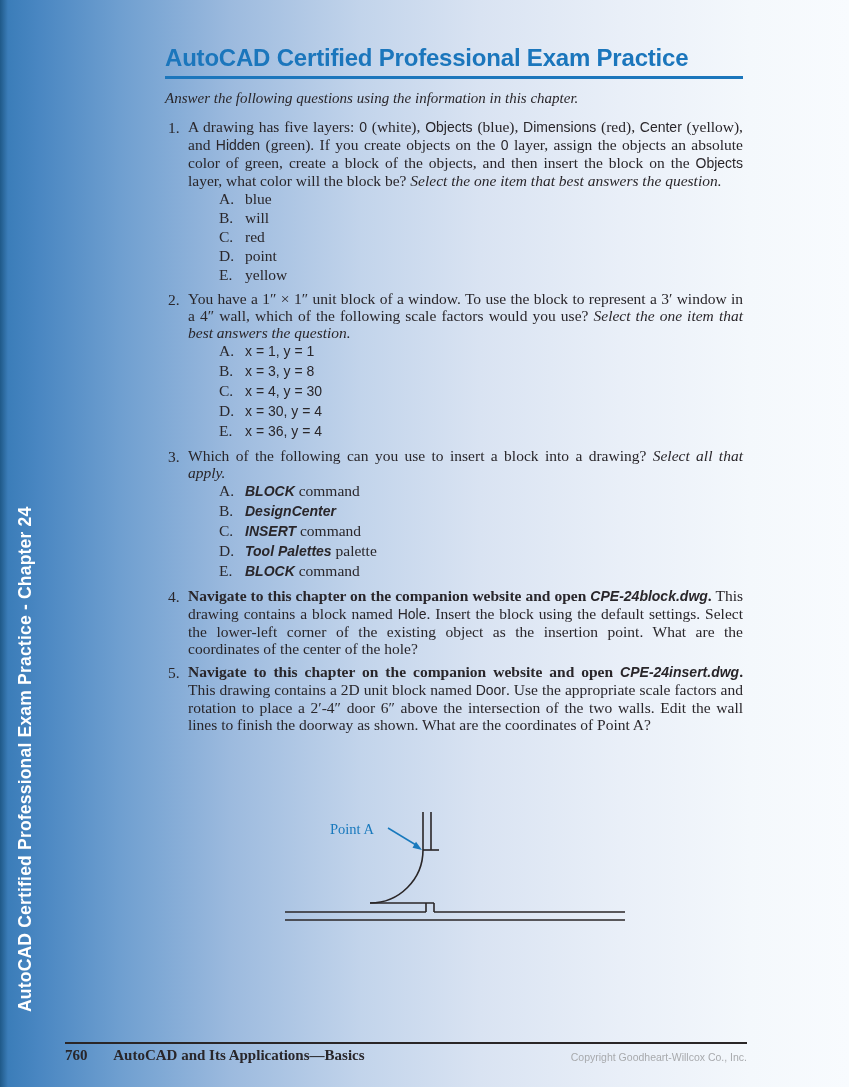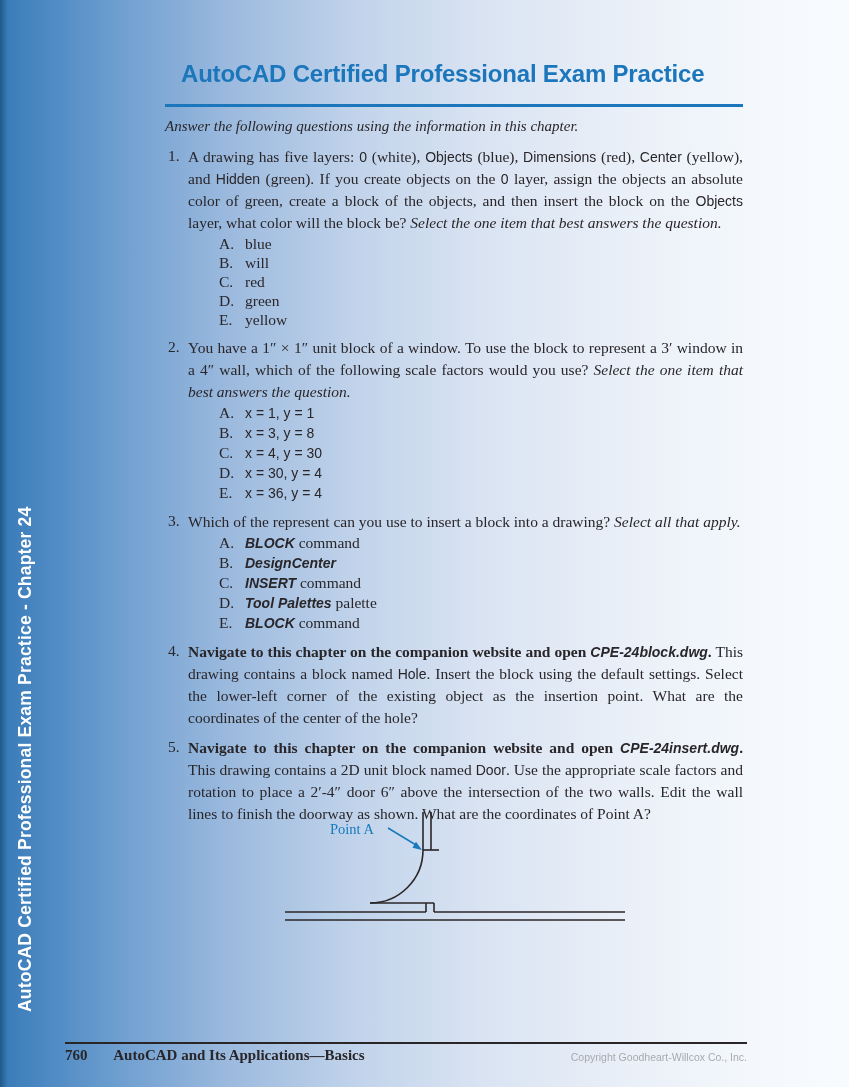--- a/index.html
+++ b/index.html
@@ -3,28 +3,28 @@
 <meta charset="utf-8">
 <style>
   html,body{margin:0;padding:0;background:#ffffff;}
   .page{
     position:relative;width:849px;height:1087px;overflow:hidden;
     background:linear-gradient(90deg,#1f5988 0px,#3b7db9 8px,#4a87c2 40px,#6f9fd0 120px,
       #9cbade 230px,#c2d4eb 360px,#d9e3f2 480px,#e9eff8 620px,#f4f8fc 750px,#f8fbfe 849px);
     font-family:"Liberation Serif",serif;color:#29262a;
   }
   .content{position:absolute;left:165px;top:44px;width:578px;}
-  .title{margin:16px;font-family:"Liberation Sans",sans-serif;font-weight:bold;
+  .title{margin:0;font-family:"Liberation Sans",sans-serif;font-weight:bold;
     font-size:24px;line-height:28px;color:#1b76bc;letter-spacing:-0.2px;}
   .title-rule{height:3px;background:#1b76bc;margin:4px 0 10px 0;}
   .intro{font-style:italic;font-size:15px;line-height:18px;margin:8px 0 11px 0;}
   .mid{font-style:italic;font-size:15px;line-height:18px;margin:17px 0 15px 0;}
   .question{position:relative;padding-left:23px;margin:6px 0 1px 0;}
   .qnum{position:absolute;left:3px;top:0;font-size:15.5px;line-height:19px;}
-  .qtext{font-size:15.5px;line-height:22px;text-align:justify;margin-top:8px;}
+  .qtext{font-size:15.5px;line-height:17px;text-align:justify;}
   .opt{position:relative;padding-left:57px;font-size:15.5px;line-height:19px;}
   .optletter{position:absolute;left:31px;top:0;}
   .seg-i{font-style:italic;}
   .seg-b{font-weight:bold;}
   .seg-sans{font-family:"Liberation Sans",sans-serif;font-size:14px;}
   .seg-bsans{font-family:"Liberation Sans",sans-serif;font-weight:bold;font-size:14px;font-style:italic;}
   .diagram{position:absolute;left:285px;top:806px;}
   .diagram text{font-family:"Liberation Serif",serif;font-size:14.5px;fill:#1879bd;}
   .sidebar-title{
     position:absolute;left:36px;bottom:75px;transform-origin:0 100%;transform:rotate(-90deg);
@@ -65,21 +65,21 @@
     <span class="opttext"><span>will</span></span>
   </div>
 
   <div class="opt">
     <span class="optletter">C.</span>
     <span class="opttext"><span>red</span></span>
   </div>
 
   <div class="opt">
     <span class="optletter">D.</span>
-    <span class="opttext"><span>green</span></span>
+    <span class="opttext"><span>point</span></span>
   </div>
 
   <div class="opt">
     <span class="optletter">E.</span>
     <span class="opttext"><span>yellow</span></span>
   </div>
 </div>
   </div>
 
   <div class="question">
@@ -108,21 +108,21 @@
 
   <div class="opt">
     <span class="optletter">E.</span>
     <span class="opttext"><span class="seg-sans">x = 36, y = 4</span></span>
   </div>
 </div>
   </div>
 
   <div class="question">
     <span class="qnum">3.</span>
-    <div class="qtext"><span>Which of the represent can you use to insert a block into a drawing? </span><span class="seg-i">Select all that apply.</span></div>
+    <div class="qtext"><span>Which of the following can you use to insert a block into a drawing? </span><span class="seg-i">Select all that apply.</span></div>
     <div class="opts">
   <div class="opt">
     <span class="optletter">A.</span>
     <span class="opttext"><span class="seg-bsans">BLOCK</span><span> command</span></span>
   </div>
 
   <div class="opt">
     <span class="optletter">B.</span>
     <span class="opttext"><span class="seg-bsans">DesignCenter</span></span>
   </div>

